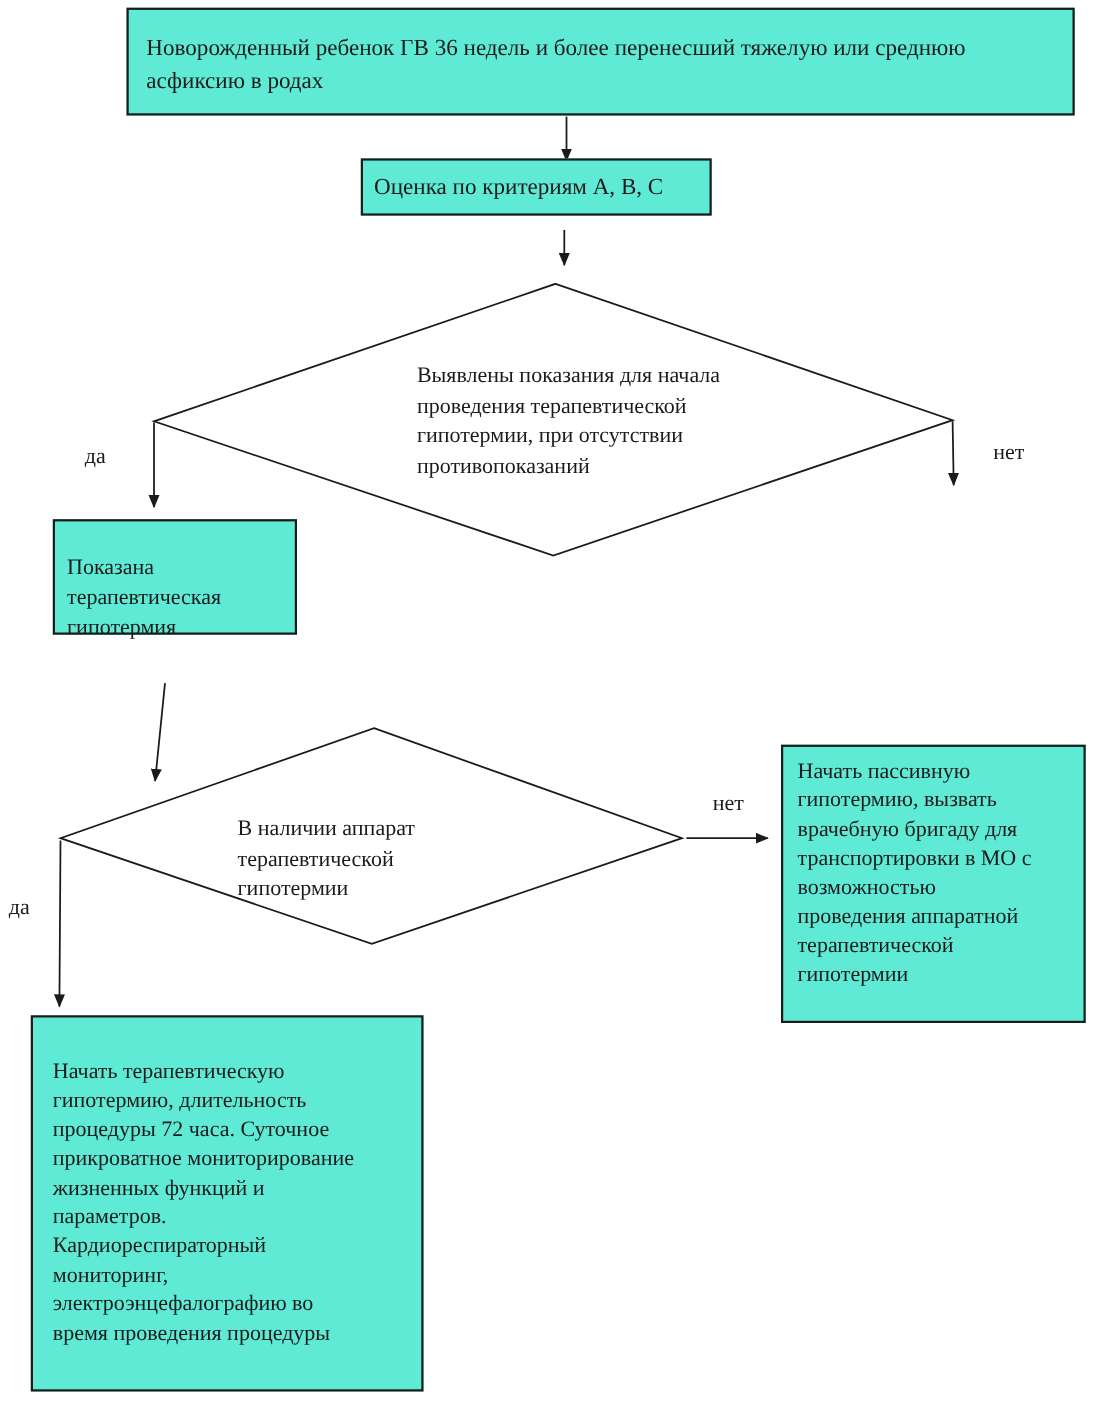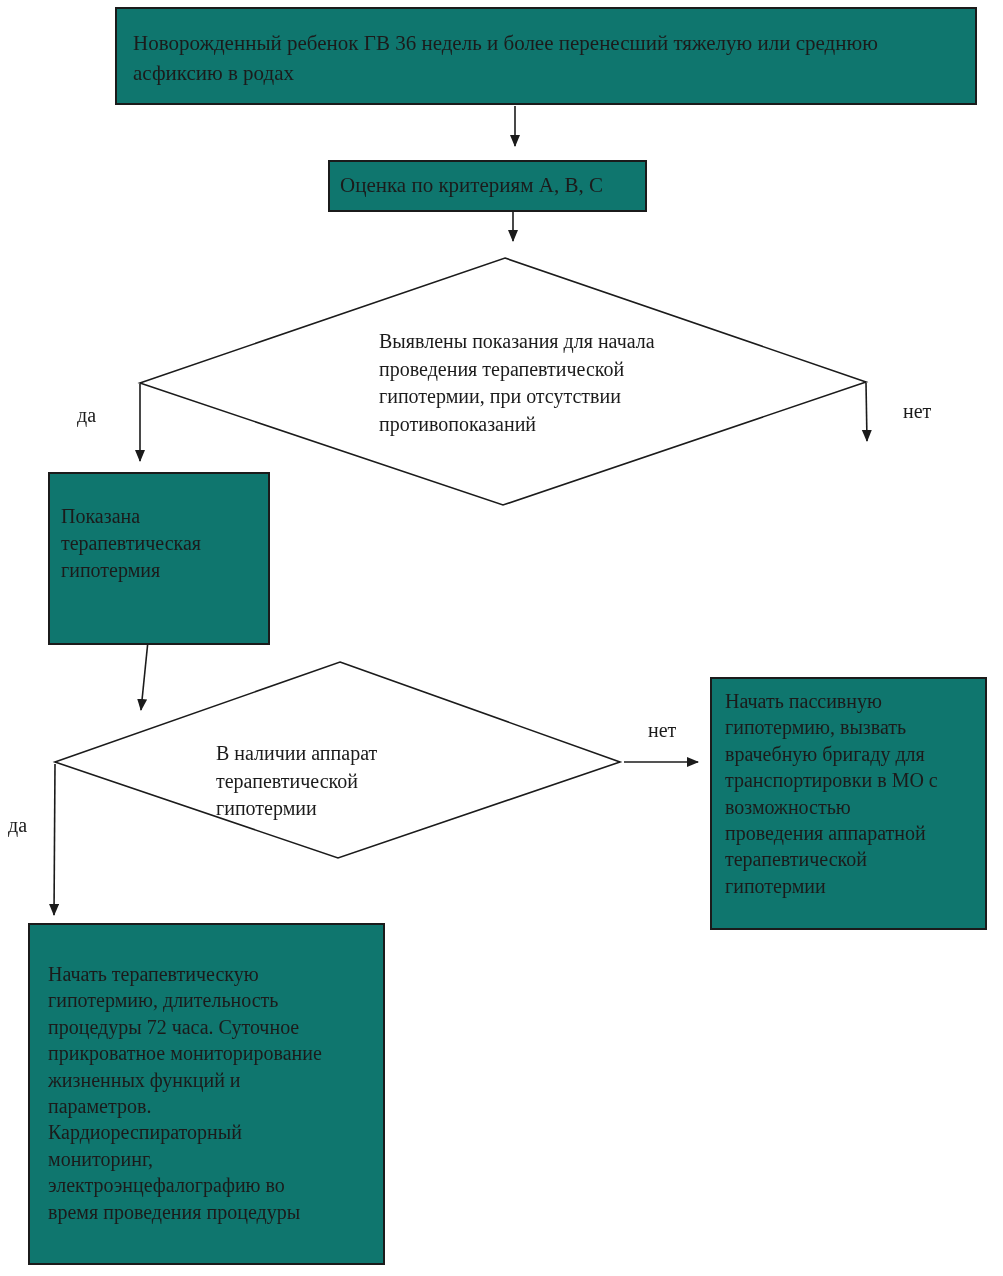--- a/index.html
+++ b/index.html
@@ -14,21 +14,21 @@
   }
   .connectors {
     position: absolute;
     left: 0; top: 0;
     width: 1003px; height: 1276px;
     z-index: 1;
   }
   .node {
     position: absolute;
     box-sizing: border-box;
-    background: #0f766e;
+    background: #5eead4;
     border: 2px solid #1b1b1b;
     font-size: 20px;
     line-height: 1.32;
     white-space: pre-line;
     z-index: 2;
   }
   .diamond-text {
     position: absolute;
     font-size: 20px;
     line-height: 1.38;
@@ -36,22 +36,22 @@
     z-index: 3;
   }
   .edge-label {
     position: absolute;
     font-size: 20px;
     line-height: 1.2;
     z-index: 3;
     text-align: center;
   }
   #n-start    { left:115px; top:7px;   width:862px; height:98px;  padding:19px 18px 0 16px; font-size:21px; line-height:1.43; }
-  #n-criteria { left:328px; top:160px; width:319px; height:52px;  padding:0 6px 0 10px; font-size:21px; display:flex; align-items:center; }
-  #n-indicated{ left:48px;  top:472px; width:222px; height:173px; padding:29px 10px 0 11px; line-height:1.35; }
+  #n-criteria { left:328px; top:144px; width:319px; height:52px;  padding:0 6px 0 10px; font-size:21px; display:flex; align-items:center; }
+  #n-indicated{ left:48px;  top:472px; width:222px; height:105px; padding:29px 10px 0 11px; line-height:1.35; }
   #n-orit     { left:830px; top:450px; width:158px; height:123px; padding:16px 6px 0 13px;  line-height:1.3; }
   #n-passive  { left:710px; top:677px; width:277px; height:253px; padding:9px 22px 0 13px;   line-height:1.32; }
   #n-therapy  { left:28px;  top:923px; width:357px; height:342px; padding:36px 12px 0 18px; line-height:1.32; }
   #t-decision1{ left:335px; top:328px; width:350px;margin-left:44px; }
   #t-decision2{ left:192px; top:740px; width:330px;margin-left:24px; }
   #l-yes1 { left:77px;  top:403px; }
   #l-no1  { left:903px; top:399px; }
   #l-yes2 { left:8px;   top:813px; }
   #l-no2  { left:648px; top:718px; }
 </style>

